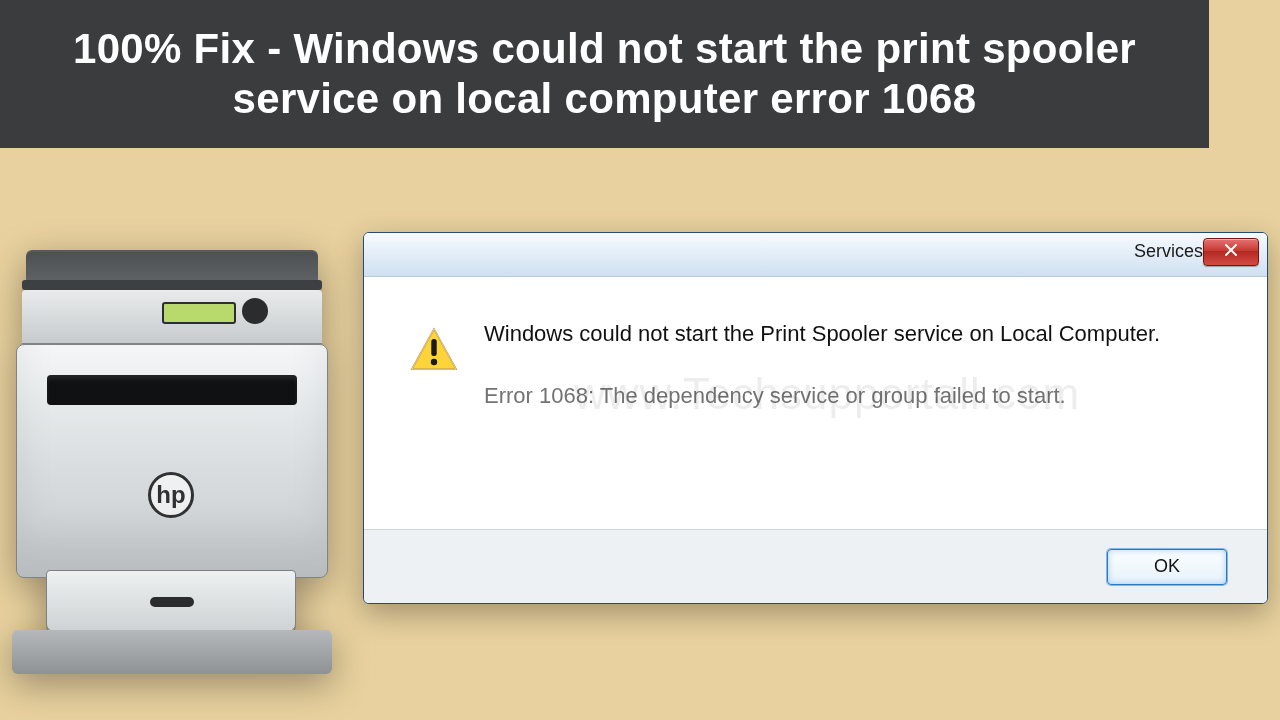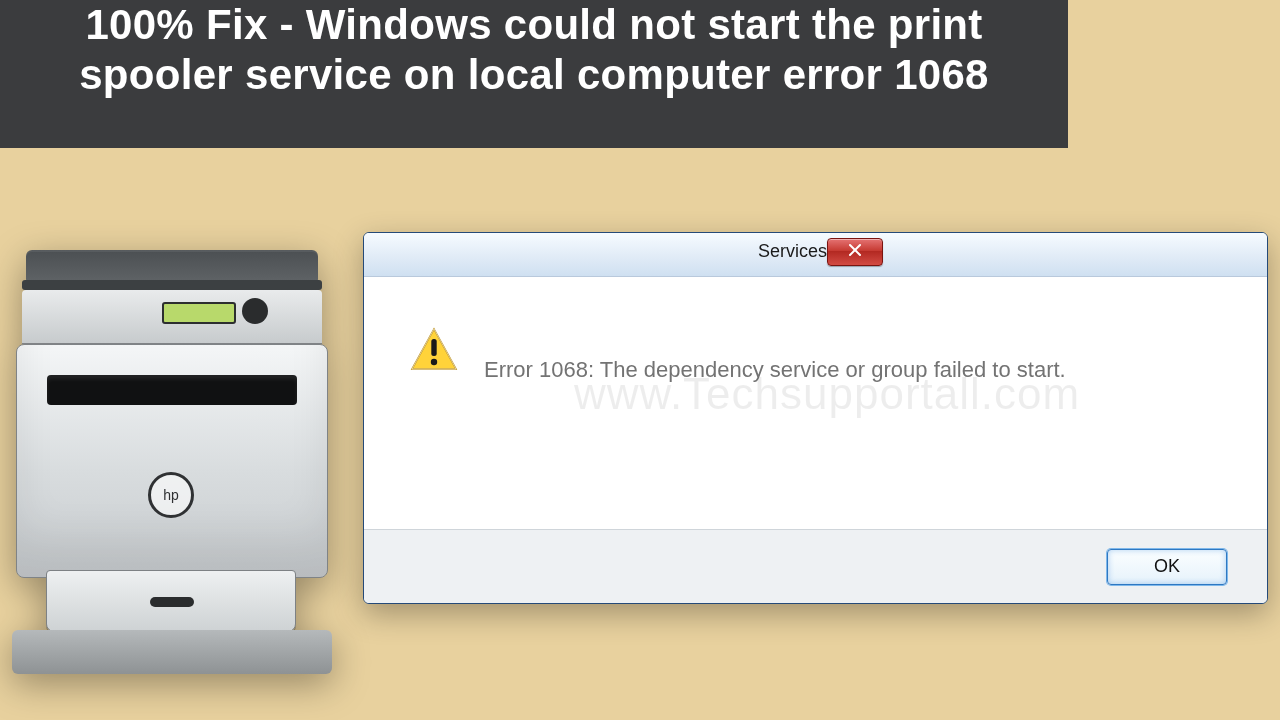--- a/index.html
+++ b/index.html
@@ -3,23 +3,23 @@
 <meta charset="utf-8">
 <style>
   * { box-sizing: border-box; margin: 0; padding: 0; }
   html, body { width: 1280px; height: 720px; overflow: hidden; font-family: "Segoe UI", Tahoma, sans-serif; }
   .stage {
     width: 1280px; height: 720px;
     background: #e8d19e;
     position: relative;
   }
   .hero-banner {
-    position: absolute; top: 0; left: 0; width: 1068px; height: 148px;
+    position: absolute; top: 0; left: 0; width: 1209px; height: 148px;
     background: #3b3c3e;
-    display: flex; align-items: flex-start; justify-content: center;
+    display: flex; align-items: center; justify-content: center;
     padding: 0 40px;
   }
   .hero-text {
     color: #fff; font-weight: 800;
     font-size: 42px; line-height: 1.2;
     text-align: center;
     font-family: "Segoe UI", Arial, sans-serif;
     letter-spacing: .3px;
   }
 
@@ -61,22 +61,22 @@
   }
   .p-body .slot {
     position:absolute; width:250px; height:30px; left:30px; top:30px;
     background:#101112; border-radius:4px;
     box-shadow: inset 0 4px 4px rgba(255,255,255,.08);
   }
   .p-logo {
     position:absolute; width:46px; height:46px; left:136px; top:222px;
     border:3px solid #2f3133; border-radius:50%;
     display:flex; align-items:center; justify-content:center;
-    color:#2f3133; font-weight:400; font-family:Arial,sans-serif;
-    font-size:14px; background:rgba(255,255,255,.6);
+    color:#2f3133; font-weight:700; font-family:Arial,sans-serif;
+    font-size:24px; background:rgba(255,255,255,.6);
   }
   .p-tray {
     position:absolute; width:250px; height:62px; left:34px; top:320px;
     background:linear-gradient(#eef0f1,#ced2d4);
     border:1px solid #7d8184; border-radius:4px 4px 8px 8px;
     box-shadow: 0 2px 0 rgba(0,0,0,.25);
   }
   .p-tray::after{
     content:""; position:absolute; width:44px; height:10px; left:103px; top:26px;
     background:#2a2c2d; border-radius:5px;
@@ -93,21 +93,21 @@
     background:#fff;
     border:1px solid #254a78;
     border-radius:6px;
     box-shadow:0 10px 30px rgba(0,0,0,.3);
     overflow:hidden;
   }
   .win-titlebar {
     height:44px;
     background:linear-gradient(#f6fbff,#dfeaf6 60%,#cfe0f1);
     border-bottom:1px solid #b9c9dc;
-    display:flex; align-items:center; justify-content:center;
+    display:flex; align-items:center; justify-content:flex-end;
     padding:0 8px 6px 18px;
     font-size:18px; color:#1a1a1a;
   }
   .win-title { font-family:"Segoe UI",Tahoma,sans-serif; }
   .win-close {
     width:56px; height:28px;
     background:linear-gradient(#e57373,#c63a32 45%,#b22821 46%,#d24b43);
     border:1px solid #7a1410;
     border-radius:4px;
     display:flex; align-items:center; justify-content:center;
@@ -189,20 +189,21 @@
         <svg viewBox="0 0 48 44">
           <polygon points="24,2 46,42 2,42" fill="#ffd33a" stroke="#b48300" stroke-width="1.5"></polygon>
           <polygon points="24,2 46,42 2,42" fill="none" stroke="#fff" stroke-width="1" opacity=".6"></polygon>
           <rect x="21.3" y="12" width="5.4" height="17" rx="2.5" fill="#1a1a1a"></rect>
           <circle cx="24" cy="35" r="3.2" fill="#1a1a1a"></circle>
         </svg>
       </span>
 
       <div class="watermark">www.Techsupportall.com</div>
 
+      <div class="msg-line1">Windows could not start the Print Spooler service on Local Computer.</div>
       <div class="msg-line2">Error 1068: The dependency service or group failed to start.</div>
 
       <div class="win-footer">
         <div class="btn-ok">OK</div>
       </div>
     </div>
   </div>
 
 </div>
 

